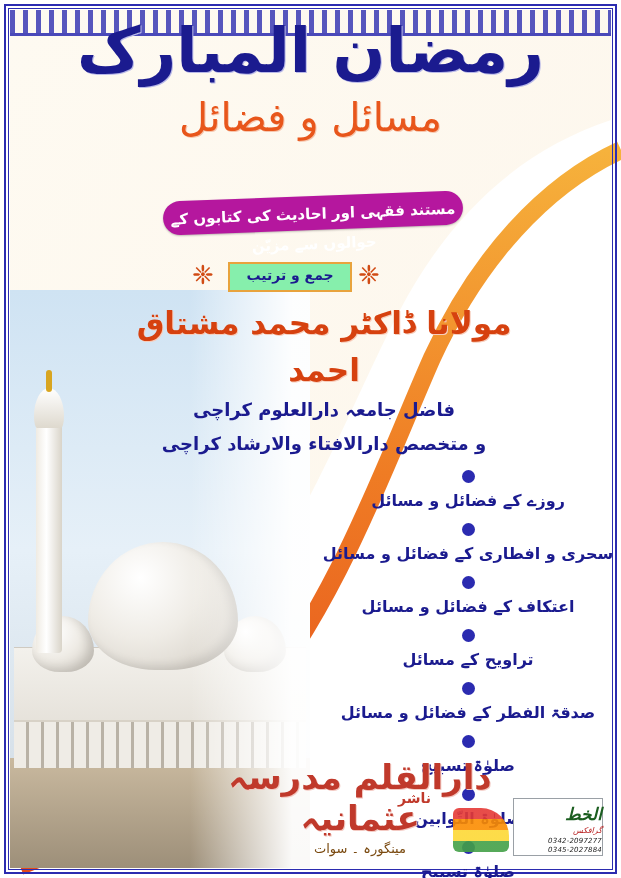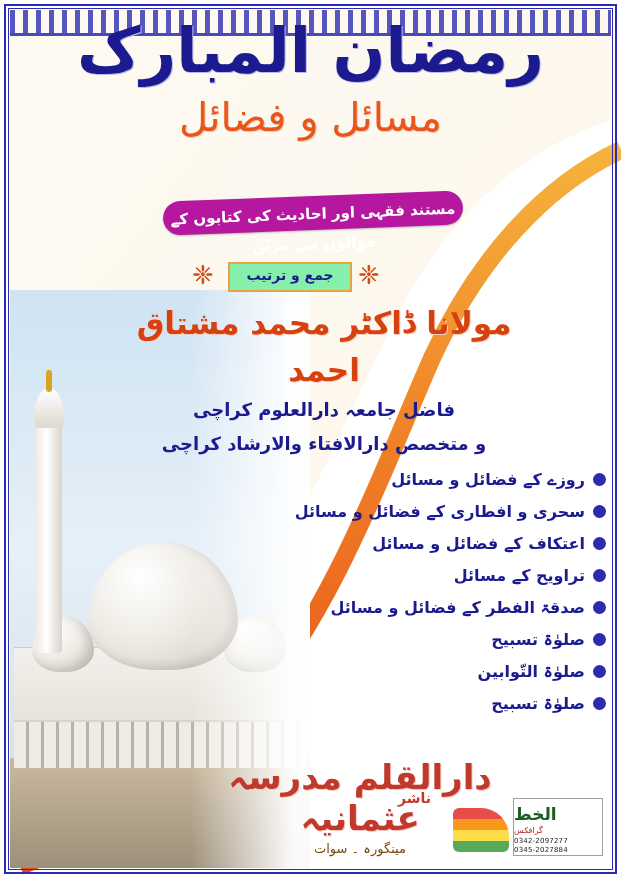--- a/index.html
+++ b/index.html
@@ -234,20 +234,21 @@
     left: 330px;
     width: 276px;
     direction: rtl;
   }
   .content-item {
     display: flex;
     align-items: center;
     justify-content: flex-start;
     gap: 8px;
     margin-bottom: 13px;
+    flex-direction: column;
   }
   .bullet {
     flex: 0 0 auto;
     width: 13px; height: 13px;
     border-radius: 50%;
     background: #2b2bb0;
   }
   .content-text {
     flex: 1 1 auto;
     text-align: right;
@@ -289,25 +290,26 @@
     margin-top: 2px;
   }
   .logo-box {
     position: absolute;
     right: 18px;
     bottom: 22px;
     width: 88px;
     height: 56px;
     border: 1px solid #9aa0a6;
     background: #ffffff;
-    text-align: left;
+    text-align: right;
     font-size: 9px;
     color: #333;
     line-height: 1.35;
     direction: rtl;
+    font-style: italic;
   }
   .logo-mark {
     font-size: 17px;
     color: #1b5e20;
     font-weight: bold;
     display: block;
     margin-top: 4px;
   }
   .logo-brand {
     display: block;

